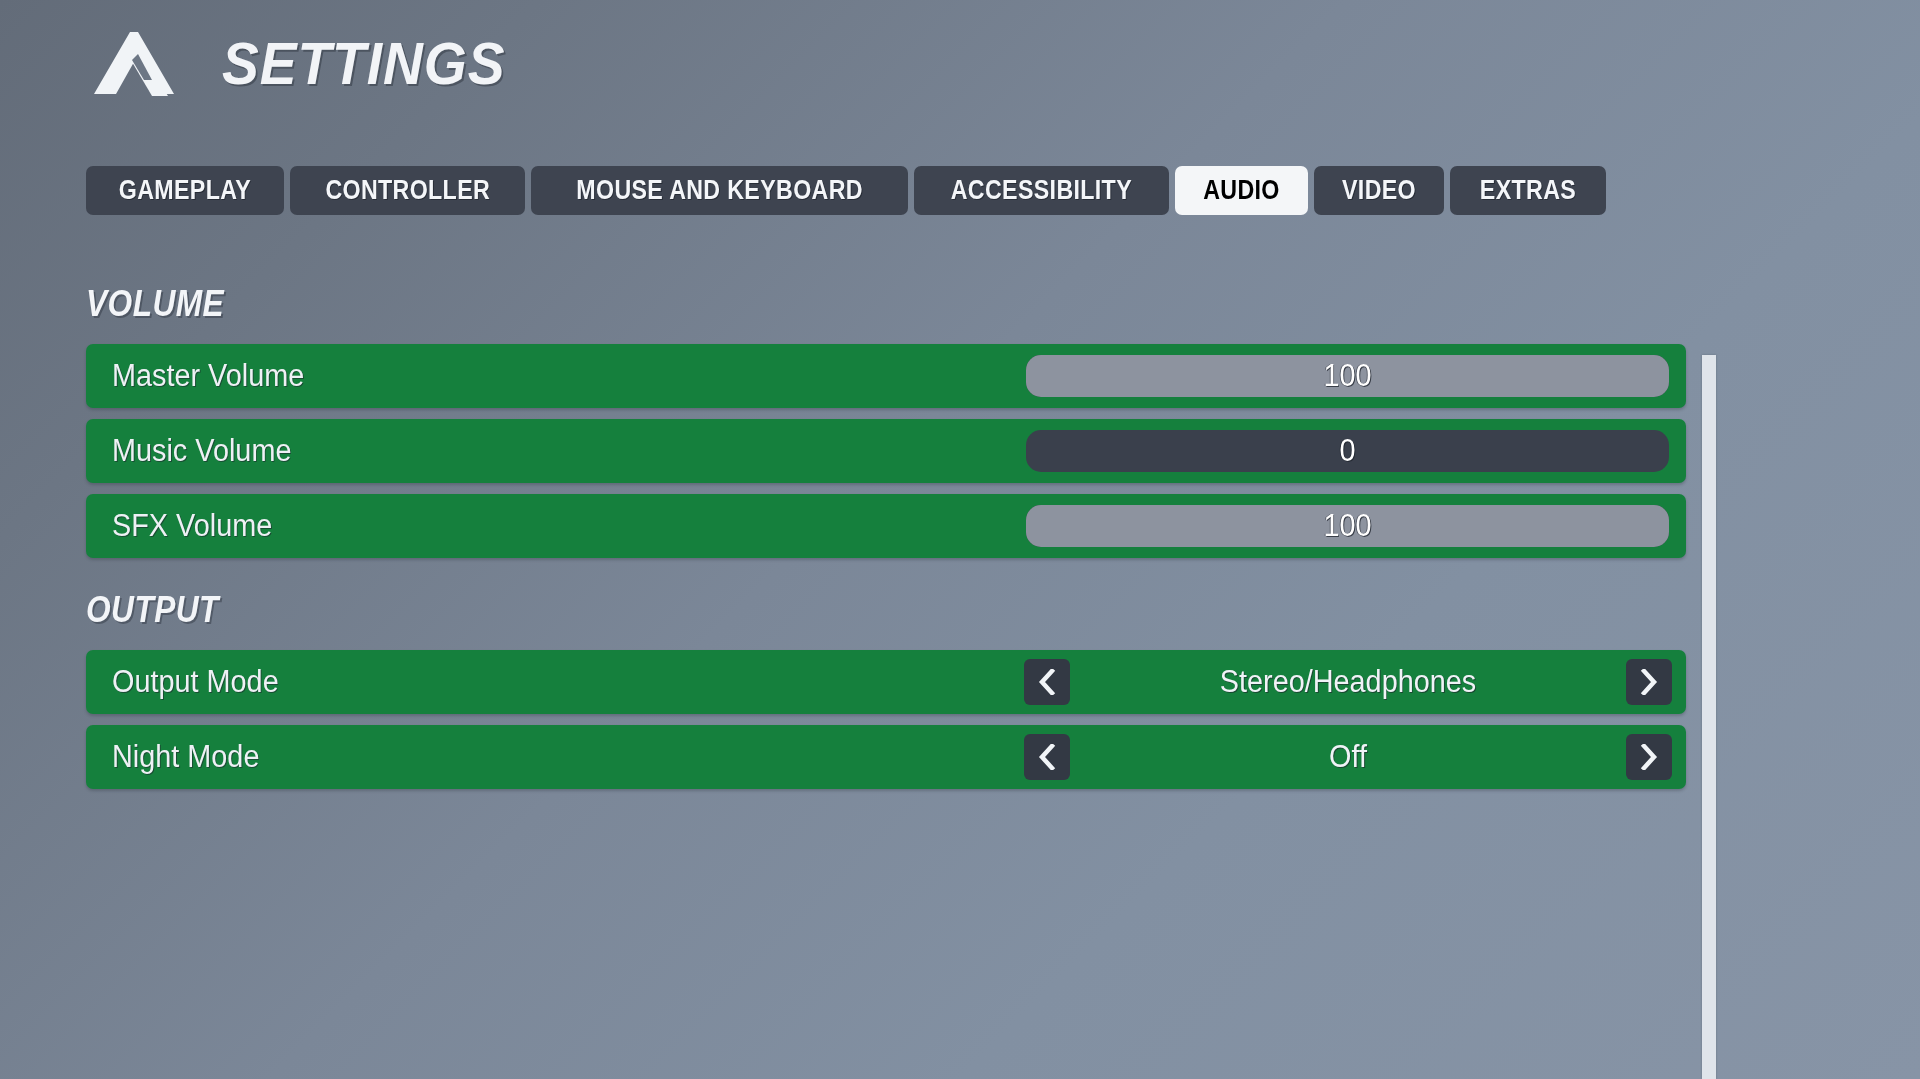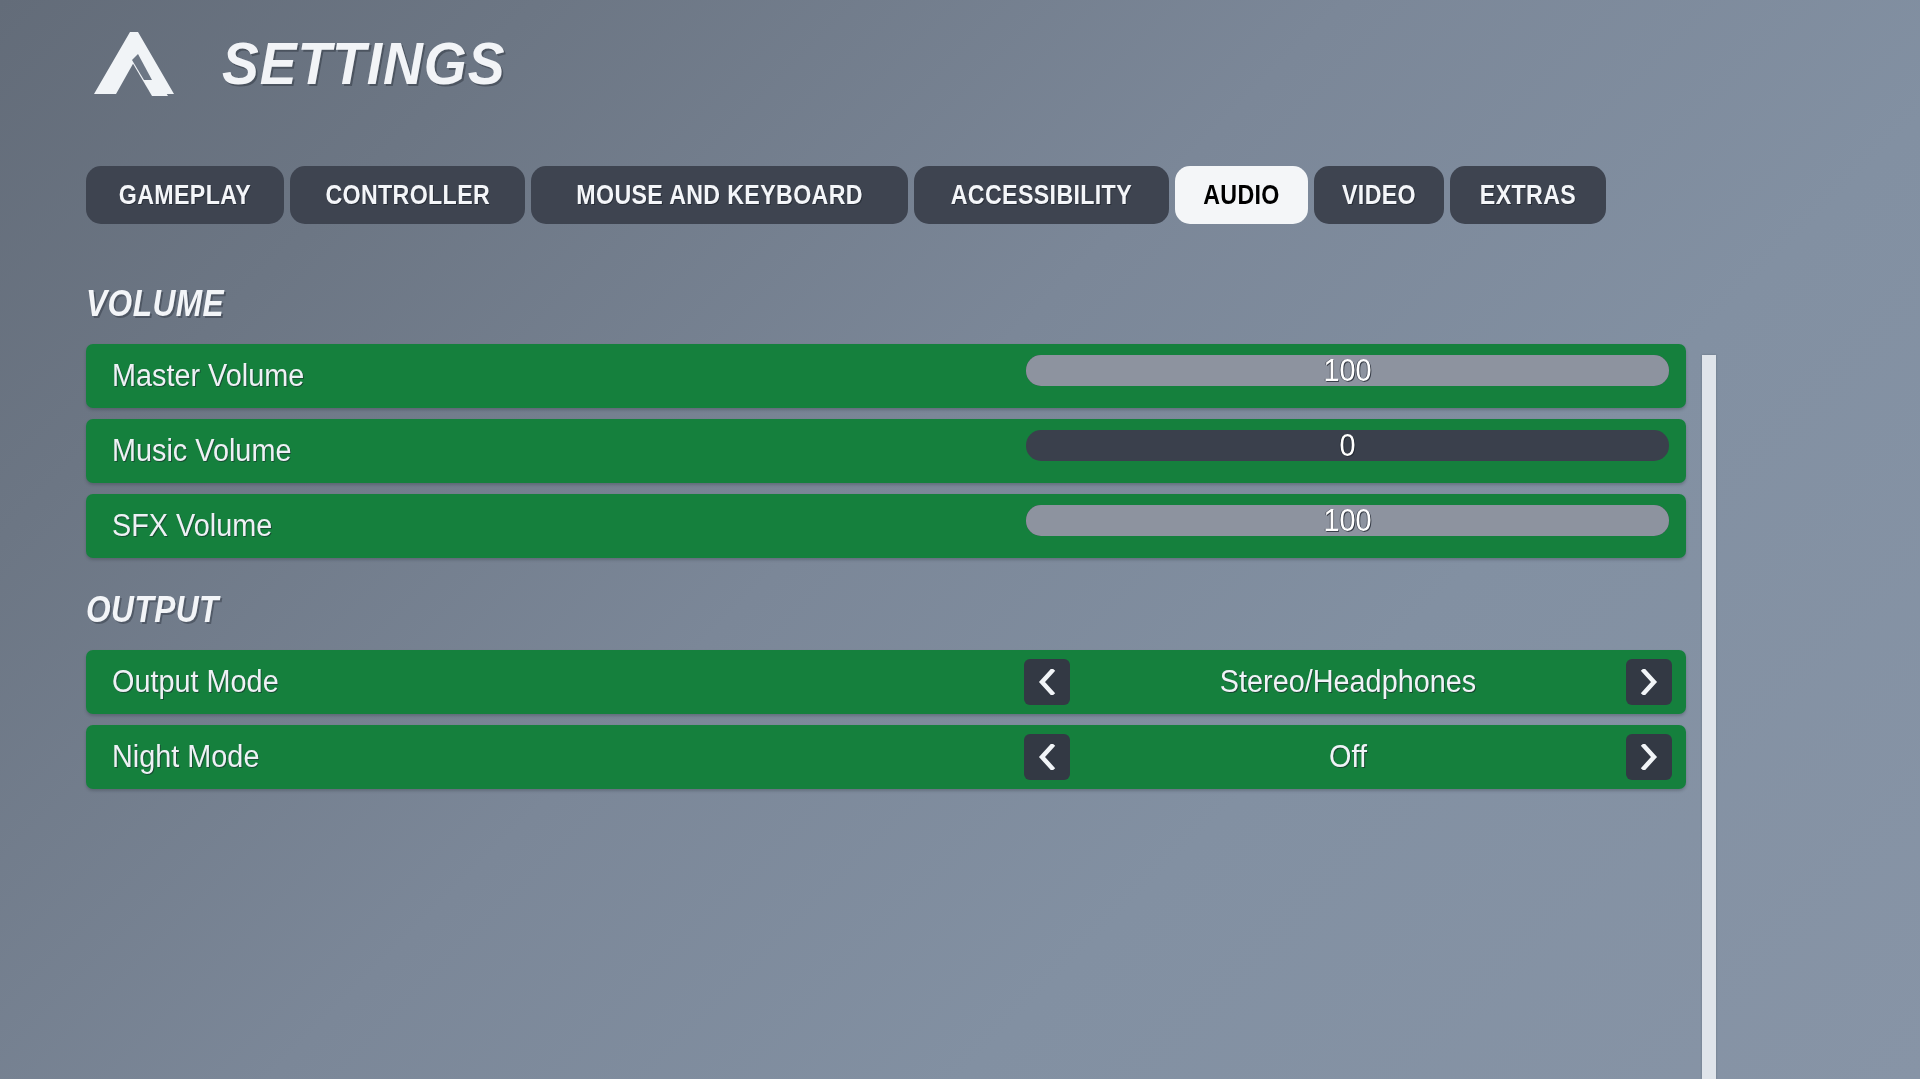--- a/index.html
+++ b/index.html
@@ -40,25 +40,25 @@
     white-space:nowrap;
   }
 
   
   .tabbar {
     position:absolute;
     left:86px; top:166px;
     display:flex; gap:6px;
   }
   .tab {
-    height:58px;
+    height:49px;
     padding:0 22px;
     display:flex; align-items:center; justify-content:center;
     background:#3e4450;
-    border-radius:15px;
+    border-radius:7px;
     color:#f4f6f9;
     font-family:"Liberation Sans Narrow","Liberation Sans",sans-serif;
     font-weight:bold;
     font-size:27px;
     letter-spacing:0.4px;
     transform:none;
     white-space:nowrap;
     text-shadow:1px 1px 0 rgba(25,30,38,0.6);
     cursor:pointer;
   }
@@ -113,21 +113,21 @@
     transform:scaleX(0.93);
     transform-origin:left center;
     white-space:nowrap;
     text-shadow:1px 1px 0 rgba(30,35,44,0.55);
   }
 
   
   .slider {
     position:absolute;
     left:940px; top:11px;
-    width:643px; height:31px;
+    width:643px; height:42px;
     background:#3a404c;
     border-radius:15px;
     overflow:hidden;
   }
   .slider-fill {
     position:absolute; left:0; top:0; bottom:0;
     background:#8d939f;
   }
   .slider-value {
     position:absolute; inset:0;

